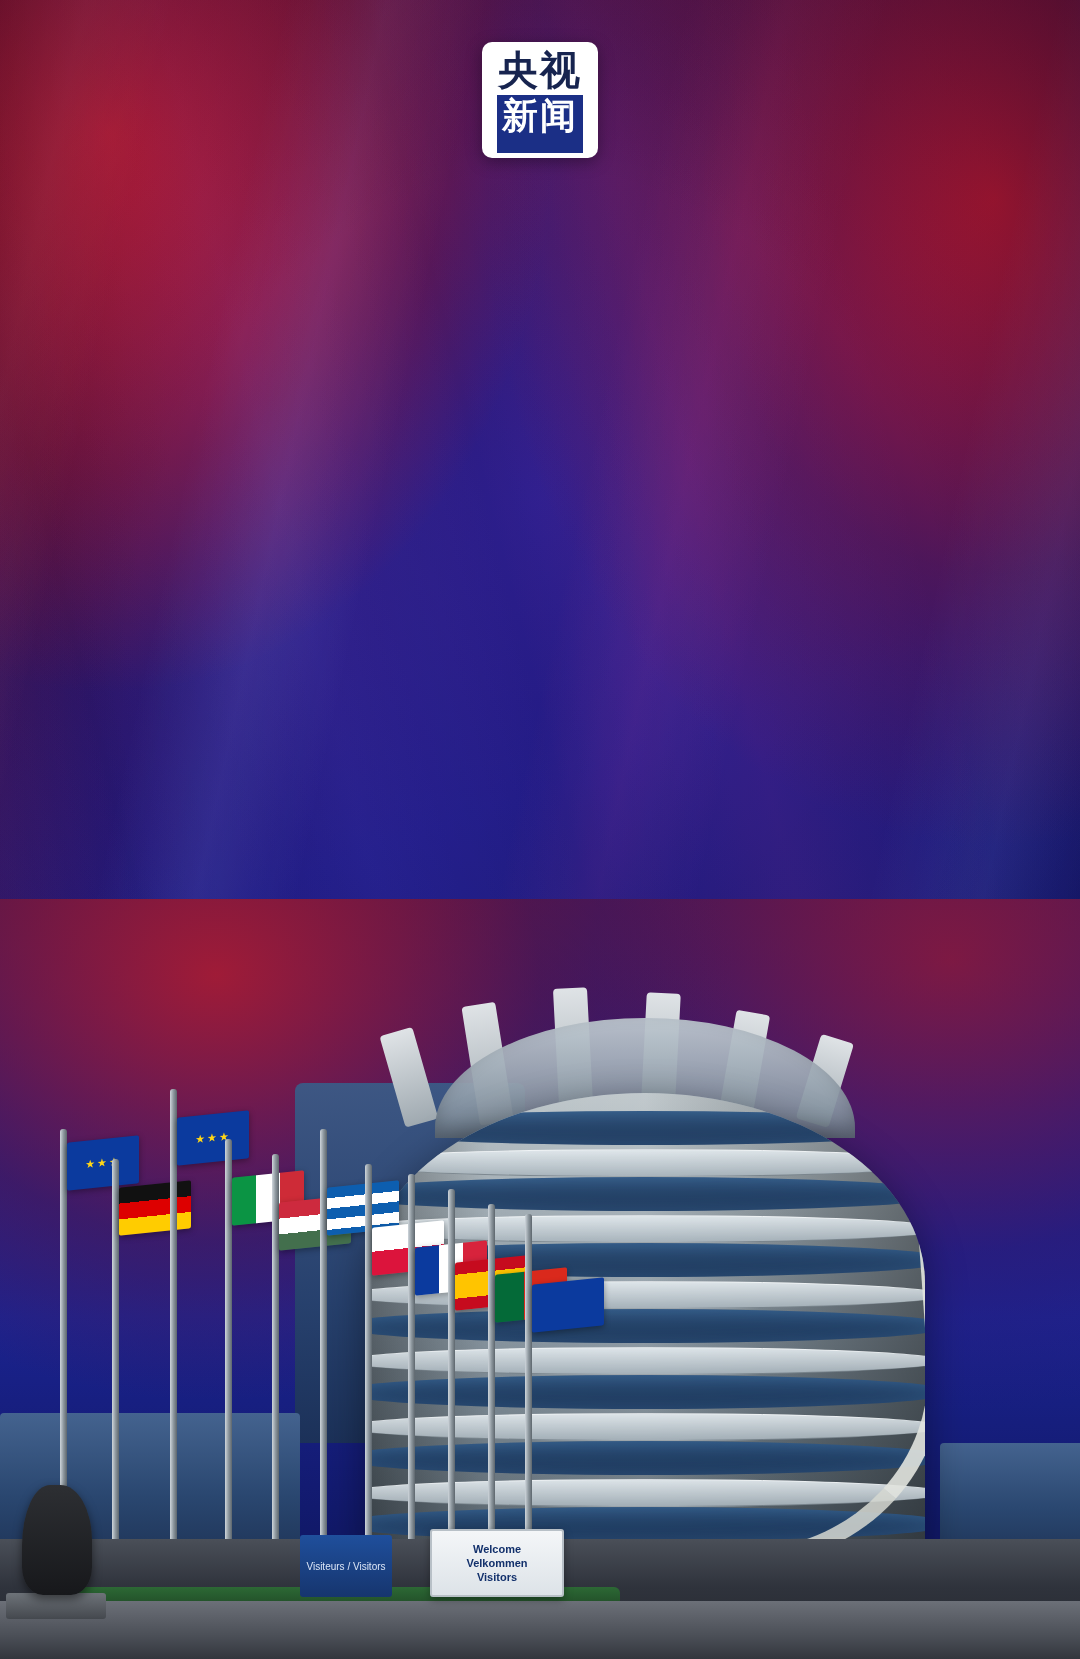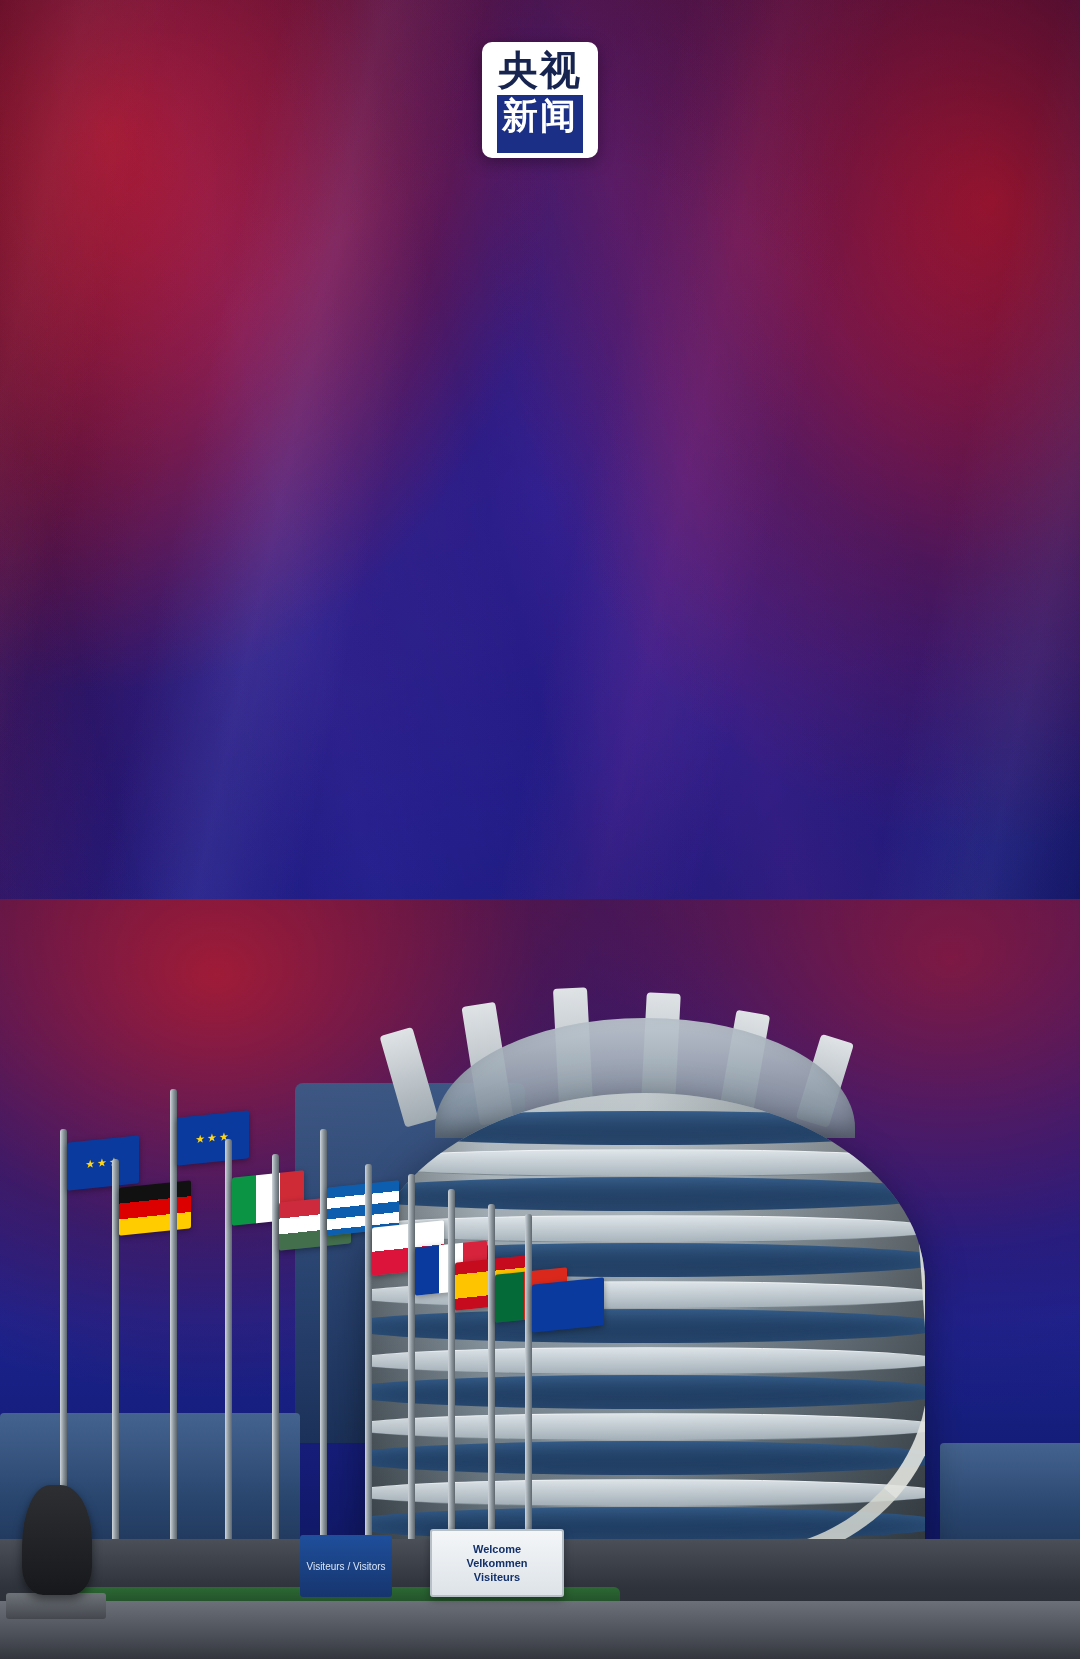--- a/index.html
+++ b/index.html
@@ -479,17 +479,17 @@
     <div class="plaza"></div>
 
     <div class="statue-base"></div>
     <div class="statue"></div>
 
     <div class="sign-blue">Visiteurs / Visitors</div>
 
     <div class="sign">
       <div class="sign-word">Welcome</div>
       <div class="sign-word">Velkommen</div>
-      <div class="sign-word">Visiteurs</div>
+      <div class="sign-word">Visitors</div>
     </div>
   </div>
 
 </div>
 
 </body></html>

